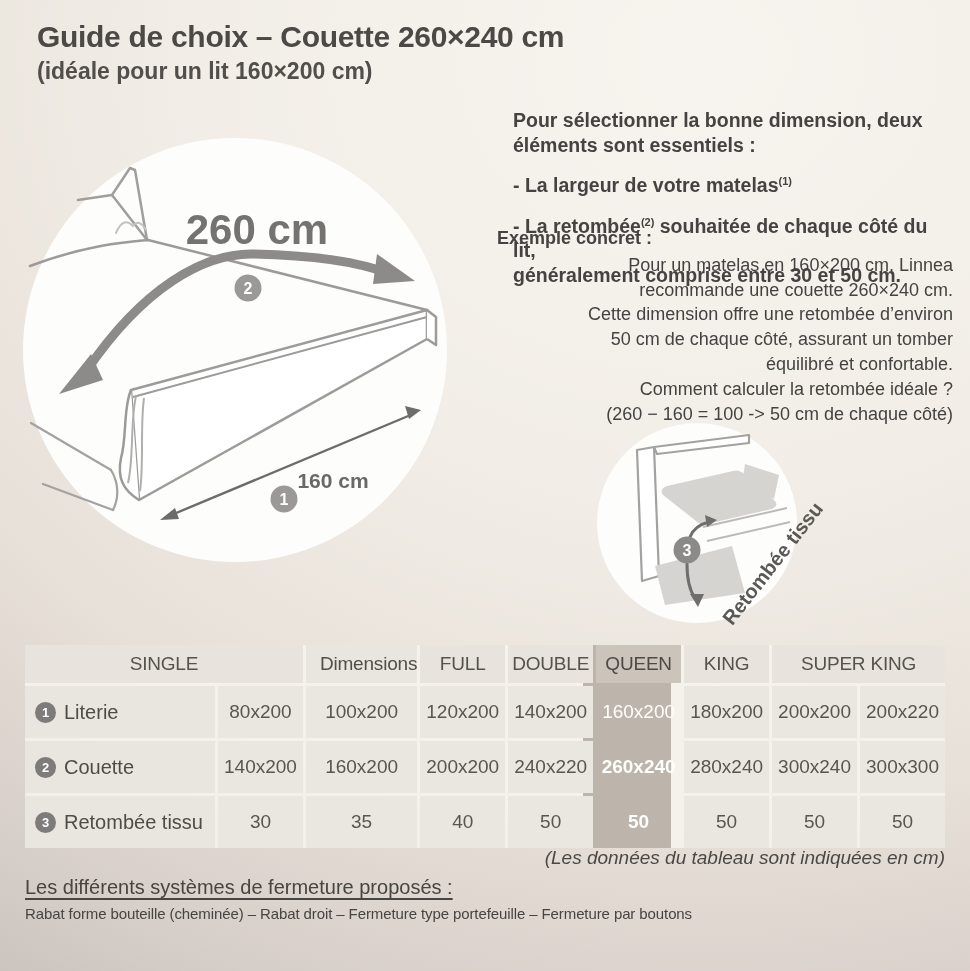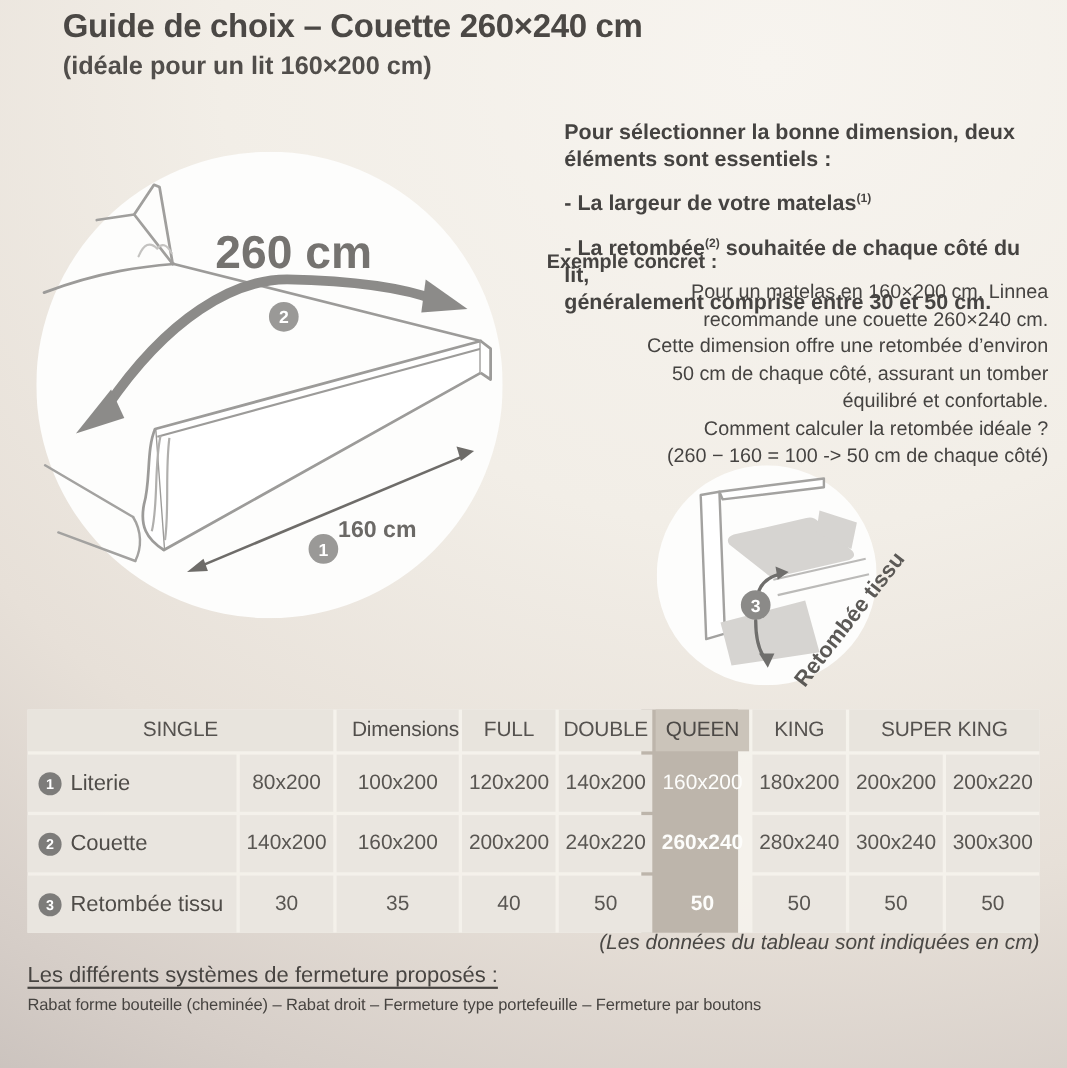--- a/index.html
+++ b/index.html
@@ -8,32 +8,32 @@
     font-family:"Liberation Sans","DejaVu Sans",sans-serif;
     overflow:hidden;
     background:#efebe4;
   }
   .page{
     position:relative;width:970px;height:971px;
     background:
       radial-gradient(135% 115% at 72% 6%, #f7f4ef 0%, #f2eee7 38%, #e7e0d8 68%, #d6cec8 88%, #c9c1bc 100%);
   }
   
-  .title-block{position:absolute;left:37px;top:8px;color:#4b4845;margin-left:20px;}
+  .title-block{position:absolute;left:37px;top:20px;color:#4b4845;}
   .title{font-size:30px;font-weight:bold;letter-spacing:-0.3px;margin:0;color:#4b4845;}
   .subtitle{font-size:23px;font-weight:bold;margin:4px 0 0 0;color:#514e4b;}
   
   .intro{position:absolute;left:497px;top:92px;width:456px;font-size:19.5px;line-height:24.5px;color:#454341;}
   .intro p{margin:16px;white-space:pre-line;font-weight:bold;}
   sup{font-size:11px;line-height:0;}
   .example{position:absolute;left:497px;top:226px;width:456px;font-size:18px;line-height:24.8px;color:#454341;}
   .example .ex-head{font-weight:bold;margin:0 0 2px 0;}
   .example .ex-body{margin:0;white-space:pre-line;text-align:right;}
   
-  .big-circle{position:absolute;left:33px;top:138px;width:424px;height:424px;}
+  .big-circle{position:absolute;left:23px;top:138px;width:424px;height:424px;}
   
   .small-circle{position:absolute;left:597px;top:423px;width:200px;height:200px;}
   .drop-label{
     position:absolute;left:737px;top:606px;width:170px;height:24px;
     font-size:20px;font-weight:bold;color:#5b5956;
     transform:rotate(-52deg);transform-origin:0 100%;
   }
   
   .table-wrap{position:absolute;left:25px;top:645px;width:920px;height:203px;}
   .table-gapbg{position:absolute;inset:0;background:rgba(247,244,238,0.85);}

